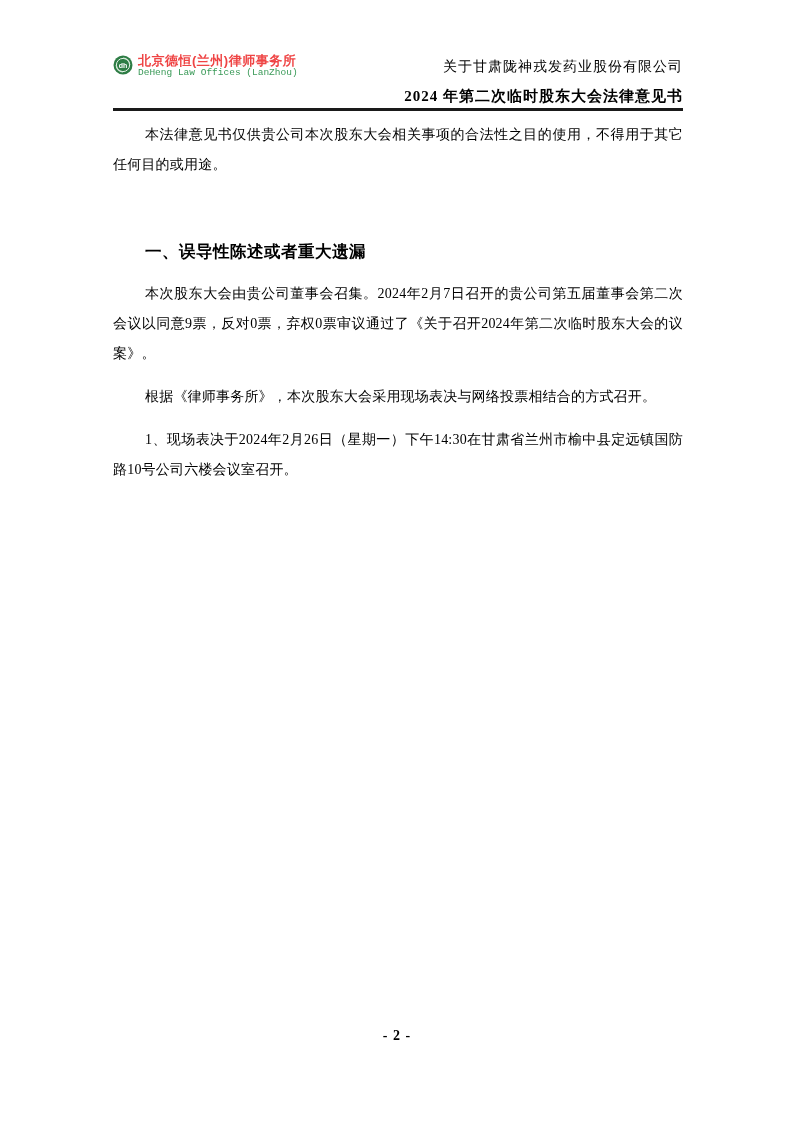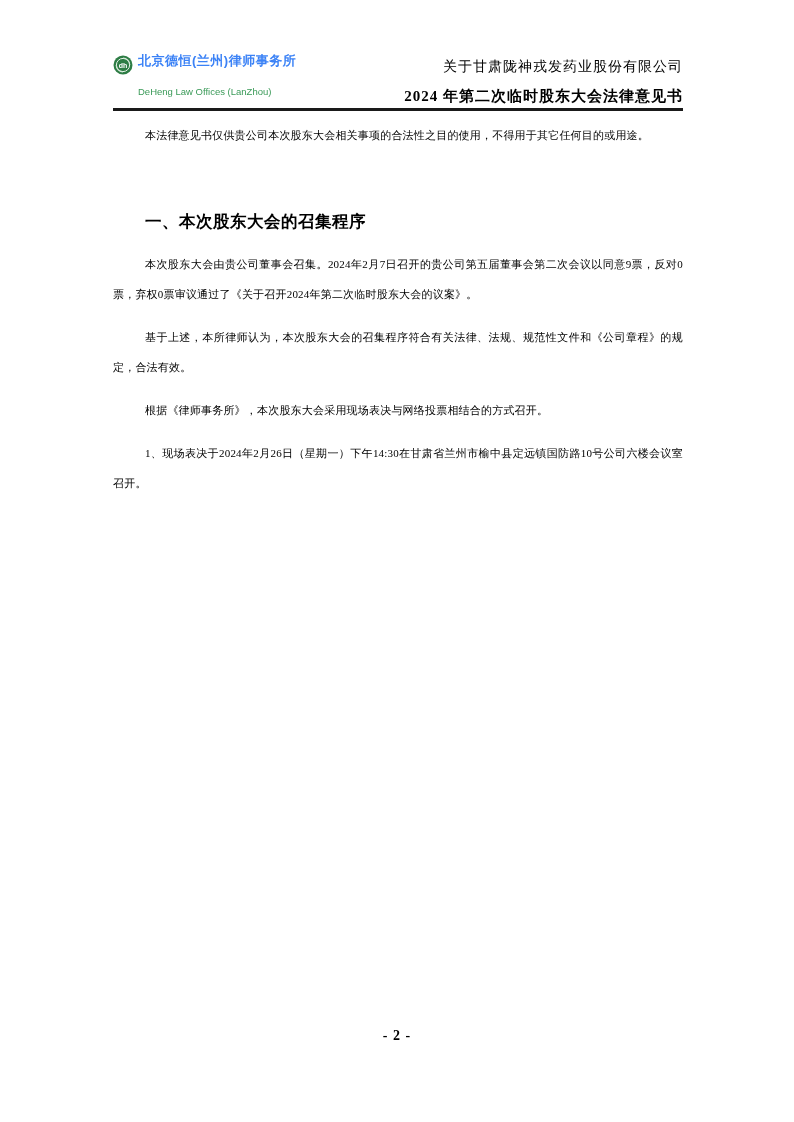--- a/index.html
+++ b/index.html
@@ -30,28 +30,28 @@
     display: flex;
     align-items: flex-start;
     gap: 5px;
   }
   .logo-icon { width: 20px; height: 20px; flex: 0 0 auto; margin-top: 1px; }
   .logo-text { line-height: 1.1; }
   .logo-cn {
     font-family: "Liberation Sans", "DejaVu Sans", sans-serif;
     font-size: 13px;
     font-weight: bold;
-    color: #3b82f6;
+    color: #ef4444;
     letter-spacing: 0.5px;
   }
   .logo-en {
-    font-family: Liberation Sans, sans-serif;
+    font-family: Liberation Mono, monospace;
     font-size: 9.5px;
     color: #3a9a58;
-    margin-top: 19px;
+    margin-top: 0;
   }
   .header-titles {
     position: absolute;
     right: 0;
     top: 6px;
     text-align: right;
   }
   .title-line1 {
     font-size: 14px;
     letter-spacing: 1px;
@@ -73,21 +73,21 @@
 
   
   .doc-body {
     position: absolute;
     top: 120px;
     left: 113px;
     right: 111px;
   }
   .doc-body p {
     margin: 0 0 13px 0;
-    font-size: 11px;
+    font-size: 14px;
     line-height: 30px;
     text-align: justify;
     text-indent: 32px;
     letter-spacing: 0.2px;
   }
   .doc-body h3 {
     margin: 56px 0 13px 0;
     font-family: "Liberation Sans", "DejaVu Sans", sans-serif;
     font-size: 16.5px;
     font-weight: bold;
@@ -132,22 +132,21 @@
     <div class="header-titles">
       <div class="title-line1">关于甘肃陇神戎发药业股份有限公司</div>
       <div class="title-line2">2024 年第二次临时股东大会法律意见书</div>
     </div>
   </div>
 
   <div class="header-rule"></div>
 
   <div class="doc-body" id="doc-body">
       <p>本法律意见书仅供贵公司本次股东大会相关事项的合法性之目的使用，不得用于其它任何目的或用途。</p>
-      <h3>一、本次股东大会的召集程序</h3>
+      <h3>一、误导性陈述或者重大遗漏</h3>
       <p>本次股东大会由贵公司董事会召集。2024年2月7日召开的贵公司第五届董事会第二次会议以同意9票，反对0票，弃权0票审议通过了《关于召开2024年第二次临时股东大会的议案》。</p>
-      <p>基于上述，本所律师认为，本次股东大会的召集程序符合有关法律、法规、规范性文件和《公司章程》的规定，合法有效。</p>
       <p>根据《律师事务所》，本次股东大会采用现场表决与网络投票相结合的方式召开。</p>
       <p>1、现场表决于2024年2月26日（星期一）下午14:30在甘肃省兰州市榆中县定远镇国防路10号公司六楼会议室召开。</p>
     </div>
 
   <div class="footer">- 2 -</div>
 
 </div>
 
 </body></html>

